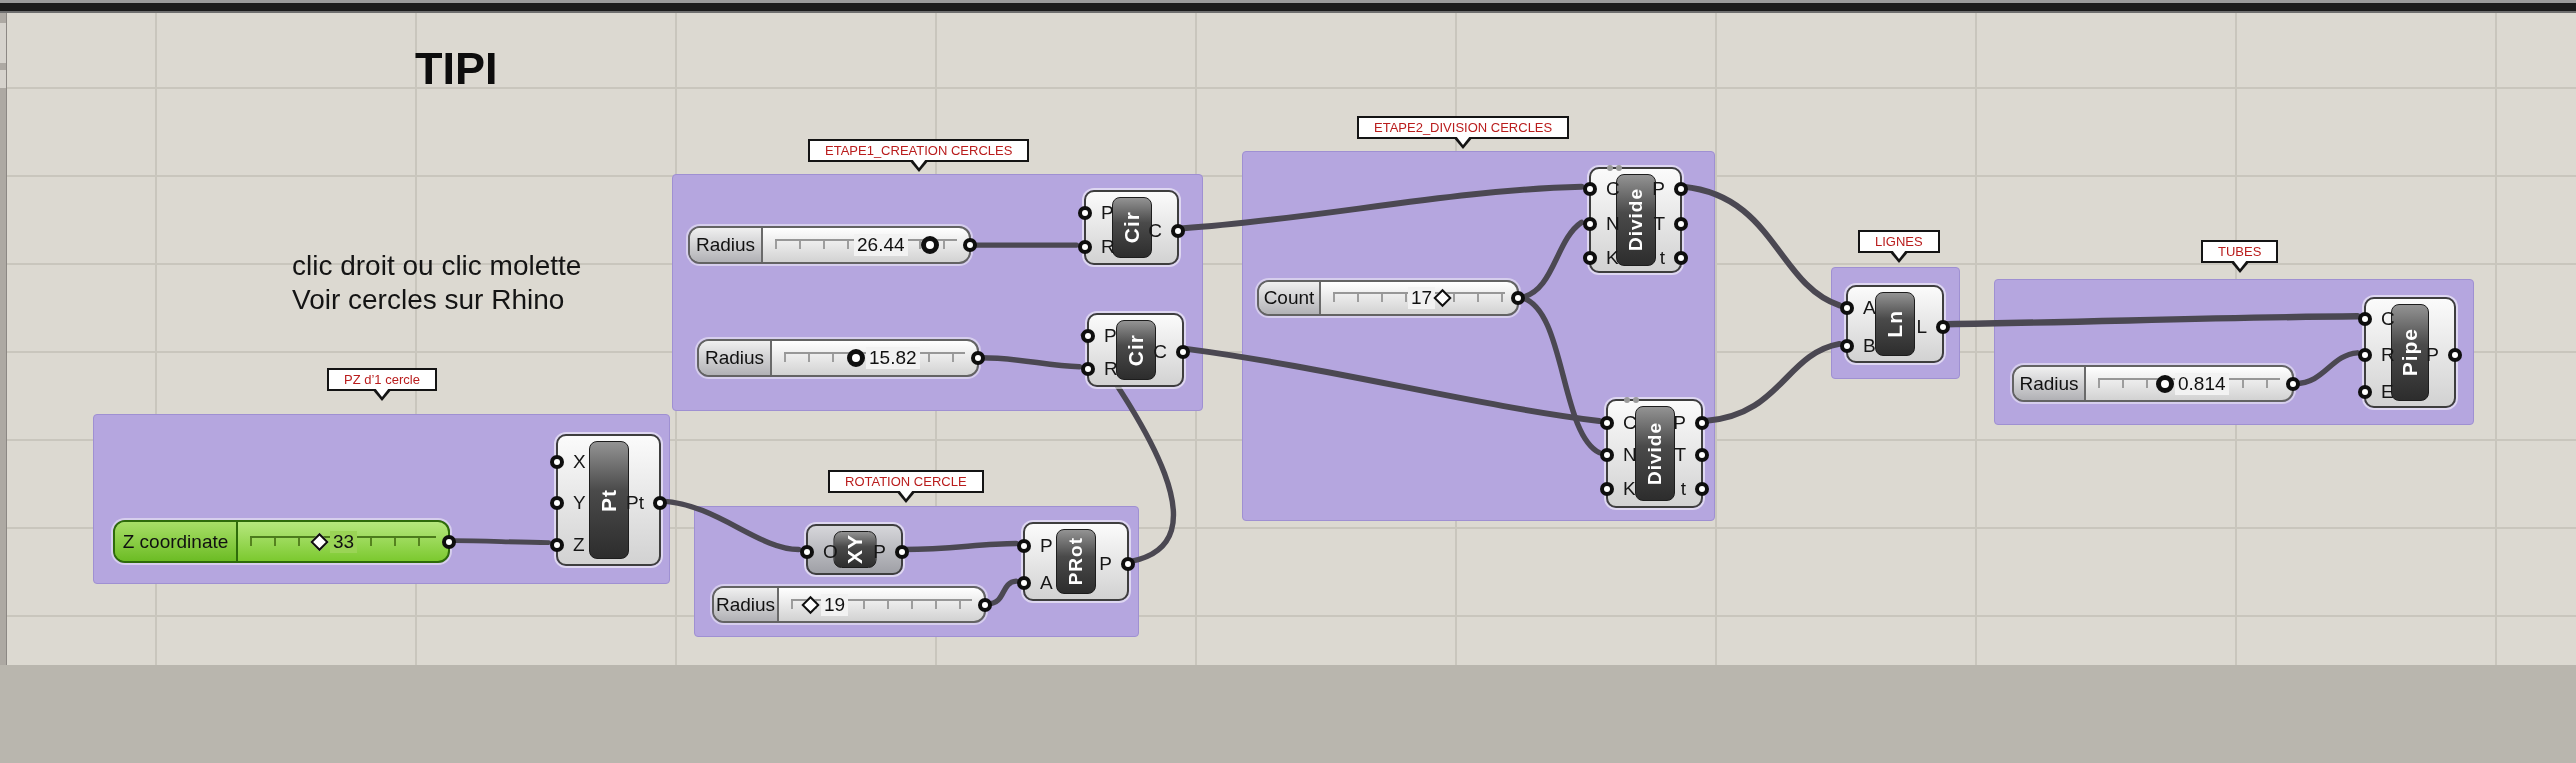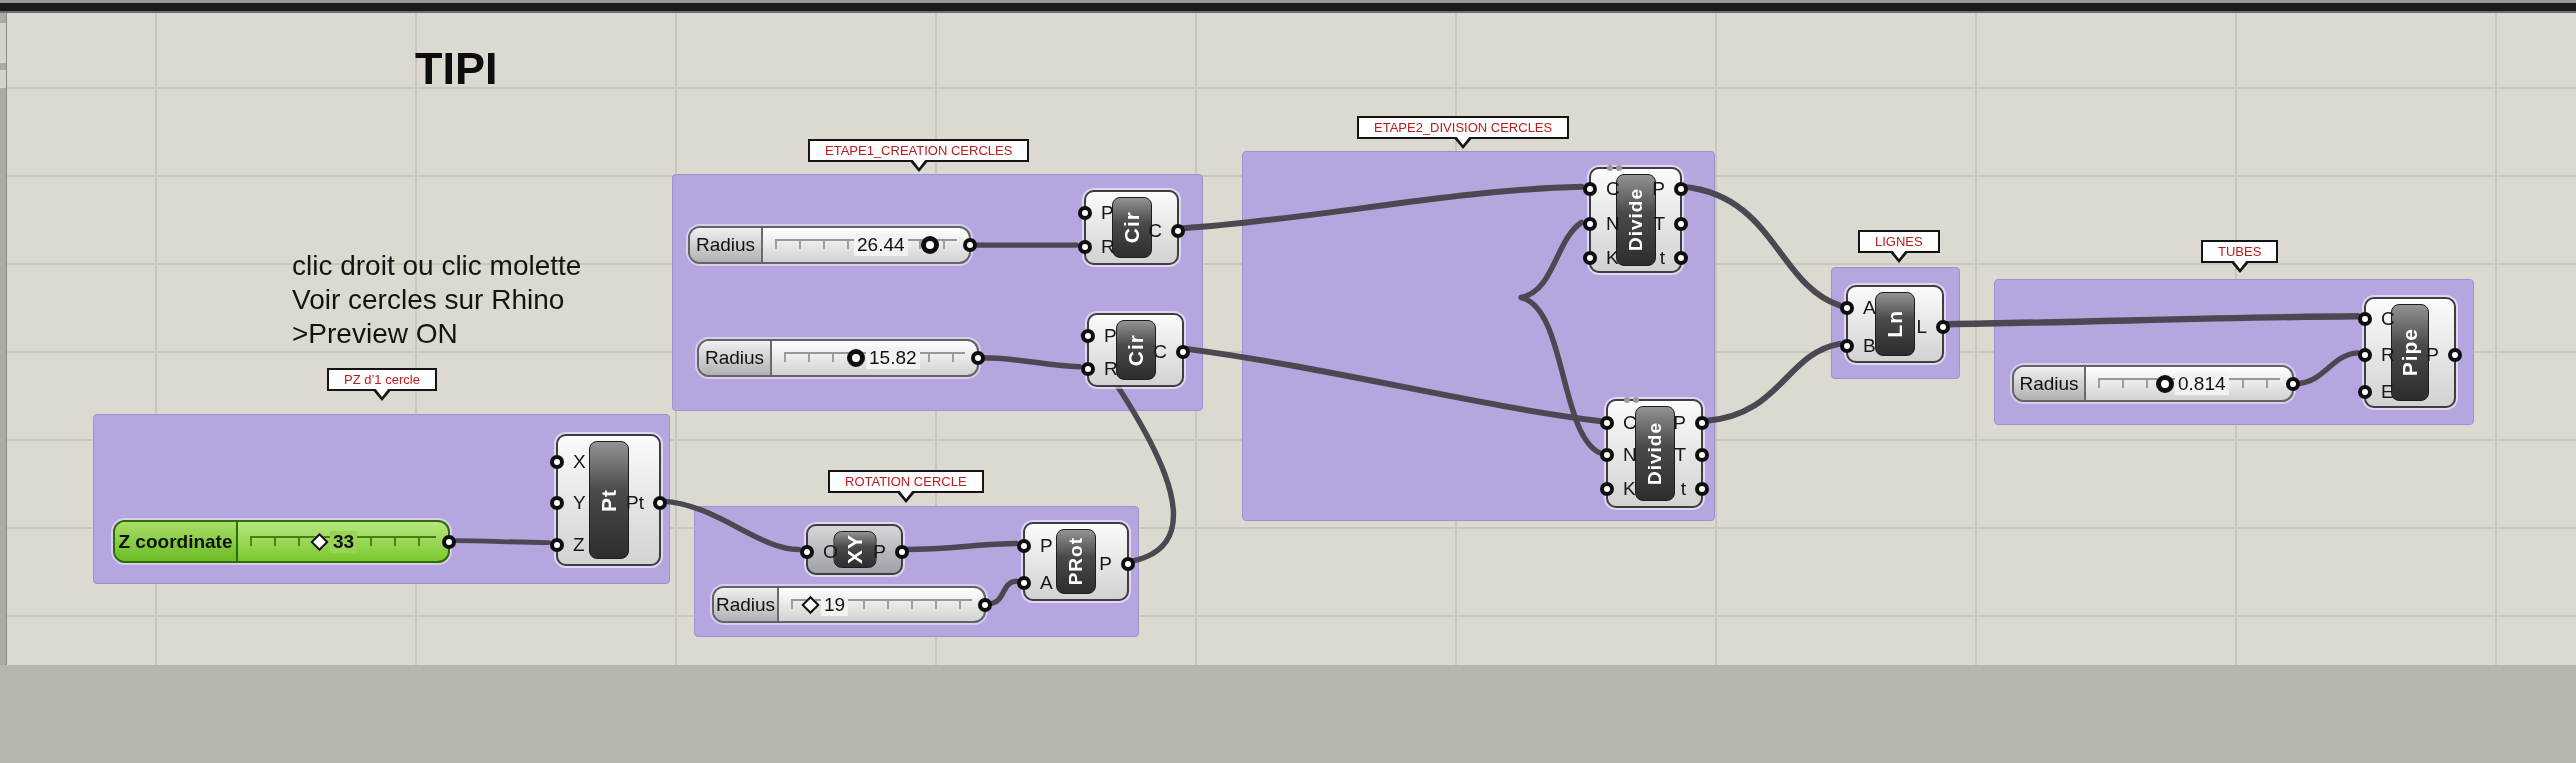--- a/index.html
+++ b/index.html
@@ -68,21 +68,21 @@
   .ruler { position:absolute; left:12px; right:12px; top:calc(50% - 6px); height:10px;
     border-top:2px solid #979797;
     background:repeating-linear-gradient(90deg, #9d9d9d 0 2px, transparent 2px 24px); }
   .sval { position:absolute; top:50%; transform:translateY(-50%); font-size:19px; color:#111;
     background:#f2f2f2; padding:0 3px; line-height:22px; }
   .kcirc { position:absolute; top:50%; transform:translateY(-50%); width:18px; height:18px;
     border:5px solid #0f0f0f; background:#fff; border-radius:50%; }
   .kdia { position:absolute; top:50%; width:13px; height:13px; border:2.5px solid #0f0f0f;
     background:#fff; transform:translateY(-50%) rotate(45deg); }
   .slider .nub.out { top:50%; }
-  .slider.green { background:linear-gradient(#b6e77e,#7cc92f); border-color:#2e6b0a;font-weight:bold; }
+  .slider.green { background:linear-gradient(#b6e77e,#7cc92f); border-color:#2e6b0a; }
   .slider.green .sname { background:linear-gradient(#a8de68,#6cbc24); border-color:#2e6b0a; }
   .slider.green .ruler { border-color:#4c7b1c;
     background:repeating-linear-gradient(90deg, #55821f 0 2px, transparent 2px 24px); }
   .slider.green .sval { background:#9ad456; }
 
   
   .title { position:absolute; z-index:1; font-size:45px; font-weight:bold; color:#0d0d0d; }
   .note { position:absolute; z-index:1; font-size:28px; line-height:34px; color:#141414; }
 </style>
 </head>
@@ -93,21 +93,20 @@
   <div class="top-bar"></div>
   <div class="left-rail">
     <div class="rail-tab" style="top:10px; height:40px;"></div>
     <div class="rail-tab" style="top:57px; height:18px;"></div>
   </div>
 
   <div class="title" style="left:415px; top:43px;">TIPI</div>
   <div class="note" style="left:292px; top:249px;">
     <div>clic droit ou clic molette</div>
     <div>Voir cercles sur Rhino</div>
-    <div>&gt;Preview ON</div>
   </div>
 
   <div class="group" style="left:93px;  top:414px; width:577px; height:170px;"></div>
   <div class="group" style="left:672px; top:174px; width:531px; height:237px;"></div>
   <div class="group" style="left:694px; top:506px; width:445px; height:131px;"></div>
   <div class="group" style="left:1242px; top:151px; width:473px; height:370px;"></div>
   <div class="group" style="left:1831px; top:267px; width:129px; height:112px;"></div>
   <div class="group" style="left:1994px; top:279px; width:480px; height:146px;"></div>
 
   <svg class="wires" width="2576" height="763" viewBox="0 0 2606 772">
@@ -158,20 +157,29 @@
   <div class="slider" style="left:697px; top:339px; width:282px; height:38px;">
     <div class="sname" style="width:73px;">Radius</div>
     <div class="strack">
       <div class="ruler"></div>
       <span class="kcirc" style="left:75px;"></span>
       <span class="sval" style="left:94px;">15.82</span>
     </div>
     <span class="nub out"></span>
   </div>
 
+  <div class="slider" style="left:1257px; top:280px; width:262px; height:36px;">
+    <div class="sname" style="width:62px;">Count</div>
+    <div class="strack">
+      <div class="ruler"></div>
+      <span class="sval" style="left:87px;">17</span>
+      <span class="kdia" style="left:115px;"></span>
+    </div>
+    <span class="nub out"></span>
+  </div>
 
   <div class="slider" style="left:712px; top:586px; width:274px; height:37px;">
     <div class="sname" style="width:65px;">Radius</div>
     <div class="strack">
       <div class="ruler"></div>
       <span class="kdia" style="left:25px;"></span>
       <span class="sval" style="left:42px;">19</span>
     </div>
     <span class="nub out"></span>
   </div>

